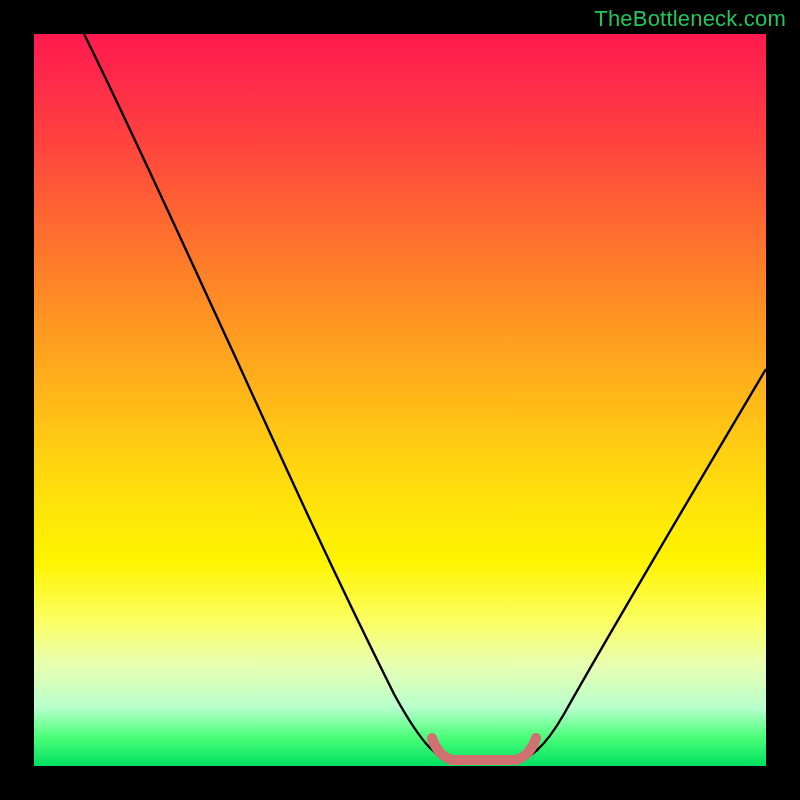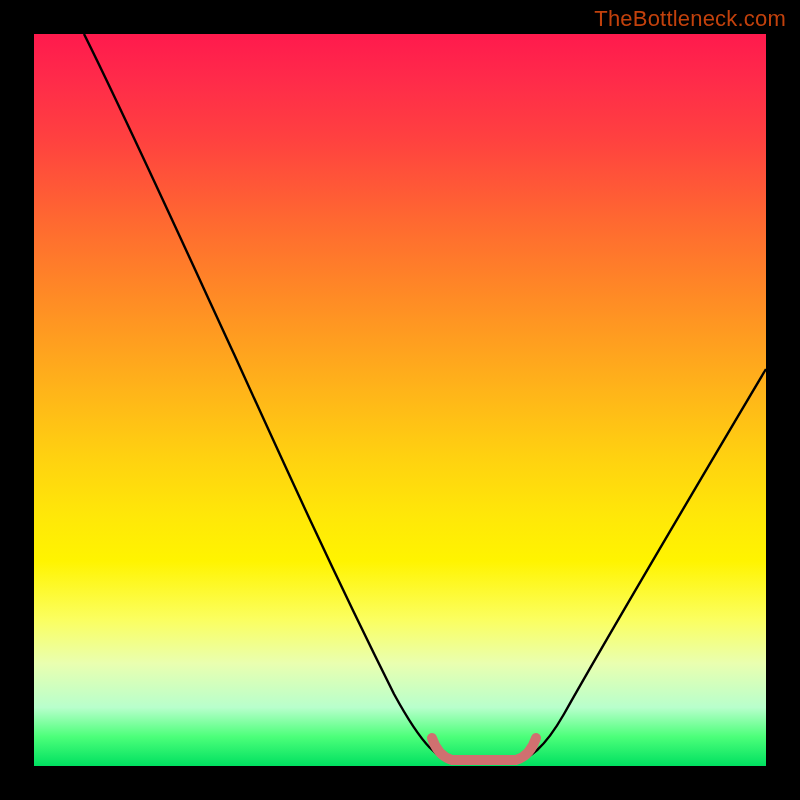--- a/index.html
+++ b/index.html
@@ -41,21 +41,21 @@
       #e9ffb0 86%,
       #b8ffcc 92%,
       #4cff7a 96%,
       #00e060 100%
     );
   }
   .watermark {
     position: absolute;
     top: 6px;
     right: 14px;
-    color: #c2410c;
+    color: #22c55e;
     font-size: 22px;
     font-weight: 500;
     letter-spacing: 0.2px;
   }
   svg.curves {
     position: absolute;
     left: 0;
     top: 0;
     width: 732px;
     height: 732px;

